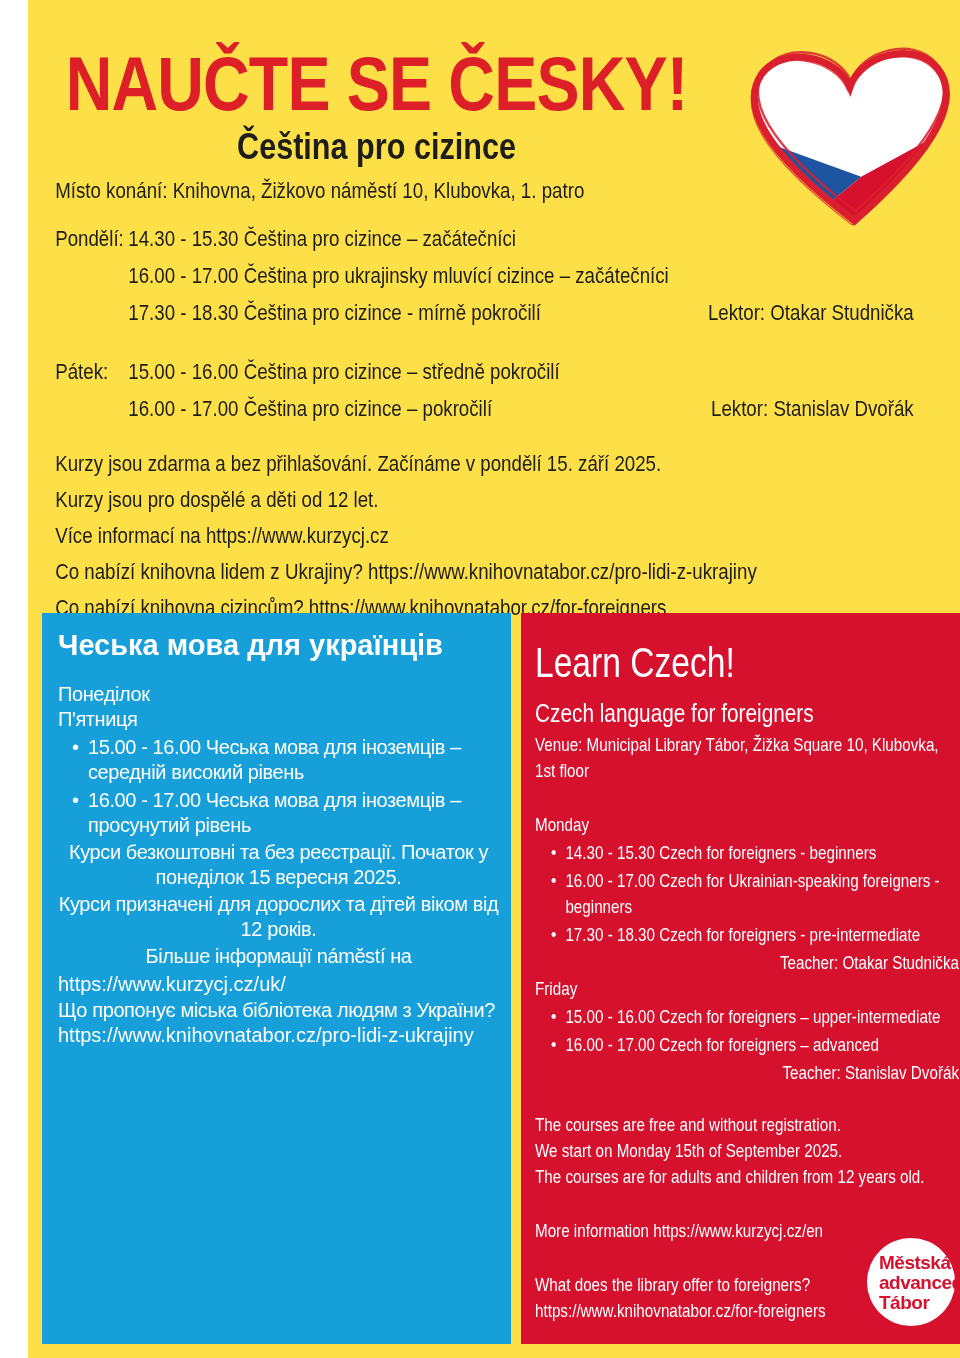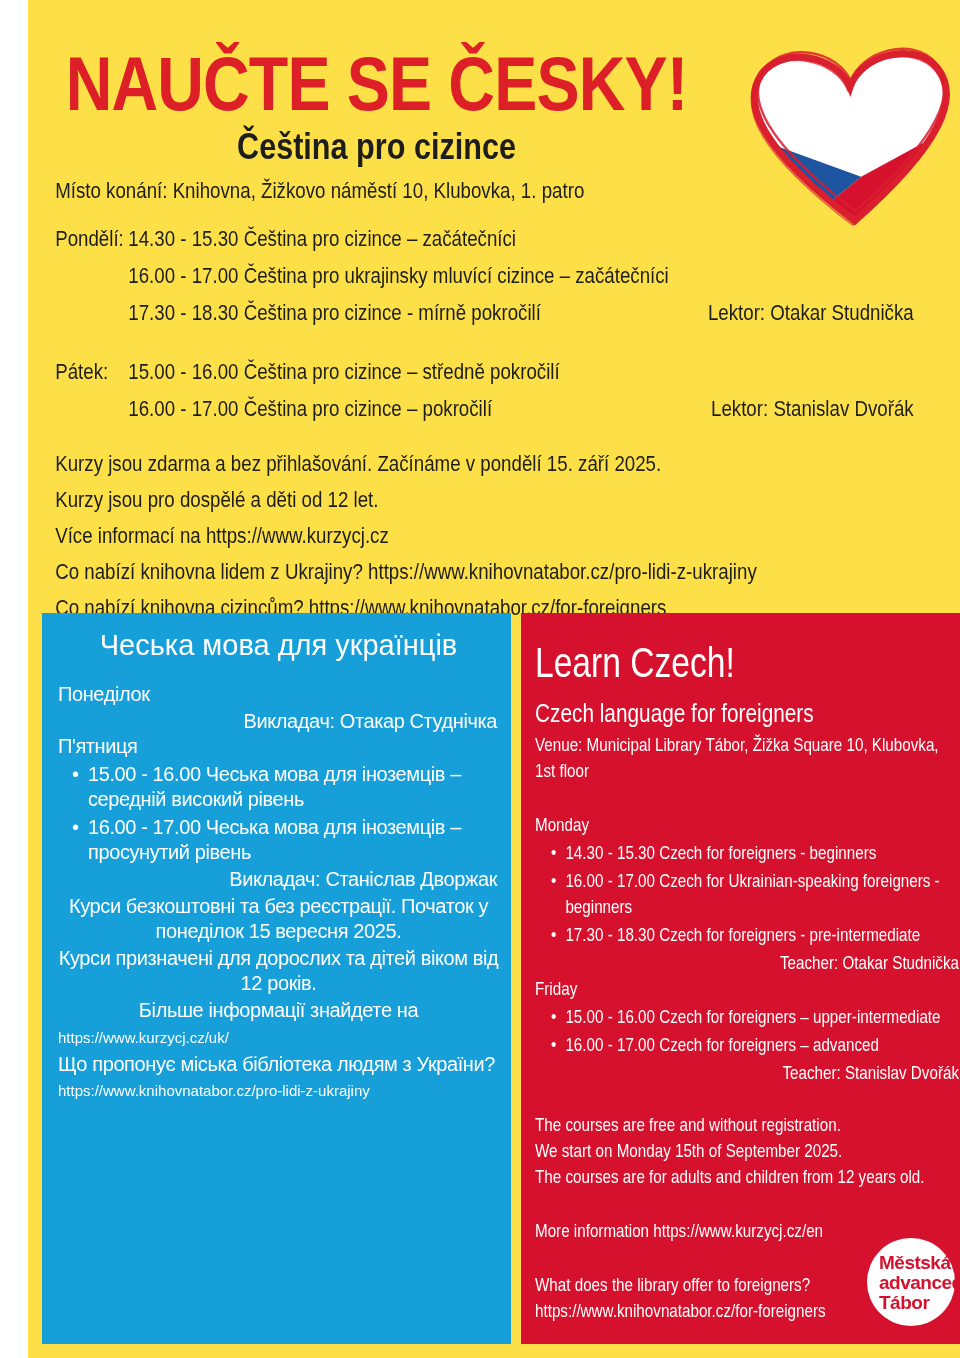--- a/index.html
+++ b/index.html
@@ -26,30 +26,30 @@
   .heart{position:absolute;left:694px;top:16px;width:260px;height:256px;transform:rotate(-2deg);}
   .heart svg{width:100%;height:100%;}
 
   
   .panel{position:absolute;top:613px;height:731px;overflow:hidden;box-sizing:border-box;color:#fff;}
   .panel-blue{left:14px;width:469px;background:#169fd9;padding:12px 12px 10px 16px;}
   .panel-red{left:493px;width:456px;background:#d5112d;padding:26px 0 10px 14px;}
 
   
   .pb-title{font-size:34px;line-height:42px;font-weight:400;}
-  .pb-sub{font-size:29px;line-height:34px;margin-top:3px;font-weight:400;text-align:center;}
+  .pb-sub{font-size:29px;line-height:34px;margin-top:3px;font-weight:700;}
   .pb-text{font-size:20px;line-height:25px;letter-spacing:-0.4px;}
   .pb-venue{margin-top:5px;}
   .pb-day{margin-top:20px;}
   .pb-list{margin:2px 0 0 0;padding:0 0 0 30px;list-style:none;}
   .pb-list li{position:relative;margin-top:3px;}
   .pb-list li::before{content:"•";position:absolute;left:-16px;top:0;}
   .teacher-right{text-align:right;margin-top:2px;padding-right:2px;}
   .pb-note{margin-top:2px;text-align:center;}
-  .url-sm{font-size:15px;letter-spacing:0;}
+  .url-sm{font-size:20px;letter-spacing:0;}
   .pb-url{margin-top:3px;line-height:24px;}
   .pb-offer{margin-top:2px;}
 
   
   .red-scale{width:532px;transform:scaleX(0.8);transform-origin:0 0;}
   .pr-title{font-size:42px;line-height:48px;font-weight:400;}
   .pr-sub{font-size:26px;line-height:32px;margin-top:10px;}
   .pr-text{font-size:19px;line-height:26px;}
   .pr-venue{margin-top:3px;}
   .pr-day{margin-top:28px;}
@@ -123,30 +123,28 @@
       <div class="info-line">Kurzy jsou pro dospělé a děti od 12 let.</div>
       <div class="info-line">Více informací na https://www.kurzycj.cz</div>
       <div class="info-line">Co nabízí knihovna lidem z Ukrajiny? https://www.knihovnatabor.cz/pro-lidi-z-ukrajiny</div>
       <div class="info-line">Co nabízí knihovna cizincům? https://www.knihovnatabor.cz/for-foreigners</div>
     </div>
   </div>
 
   <div class="panel panel-blue">
     <div class="pb-sub">Чеська мова для українців</div>
     <div class="pb-text pb-day">Понеділок</div>
-    <div class="pb-text teacher-right">Викладач: Отакар Студнічка</div>
     <div class="pb-text">П'ятниця</div>
     <ul class="pb-list pb-text">
       <li>15.00 - 16.00 Чеська мова для іноземців – середній високий рівень</li>
       <li>16.00 - 17.00 Чеська мова для іноземців – просунутий рівень</li>
     </ul>
-    <div class="pb-text teacher-right">Викладач: Станіслав Дворжак</div>
     <div class="pb-text pb-note">Курси безкоштовні та без реєстрації. Початок у понеділок 15 вересня 2025.</div>
     <div class="pb-text pb-note">Курси призначені для дорослих та дітей віком від 12 років.</div>
-    <div class="pb-text pb-note">Більше інформації знайдете на</div>
+    <div class="pb-text pb-note">Більше інформації náměstí на</div>
     <div class="url-sm pb-url">https://www.kurzycj.cz/uk/</div>
     <div class="pb-text pb-offer">
       <span>Що пропонує міська бібліотека людям з України?</span>
       <span class="url-sm">https://www.knihovnatabor.cz/pro-lidi-z-ukrajiny</span>
     </div>
   </div>
 
   <div class="panel panel-red">
     <div class="red-scale">
       <div class="pr-title">Learn Czech!</div>

